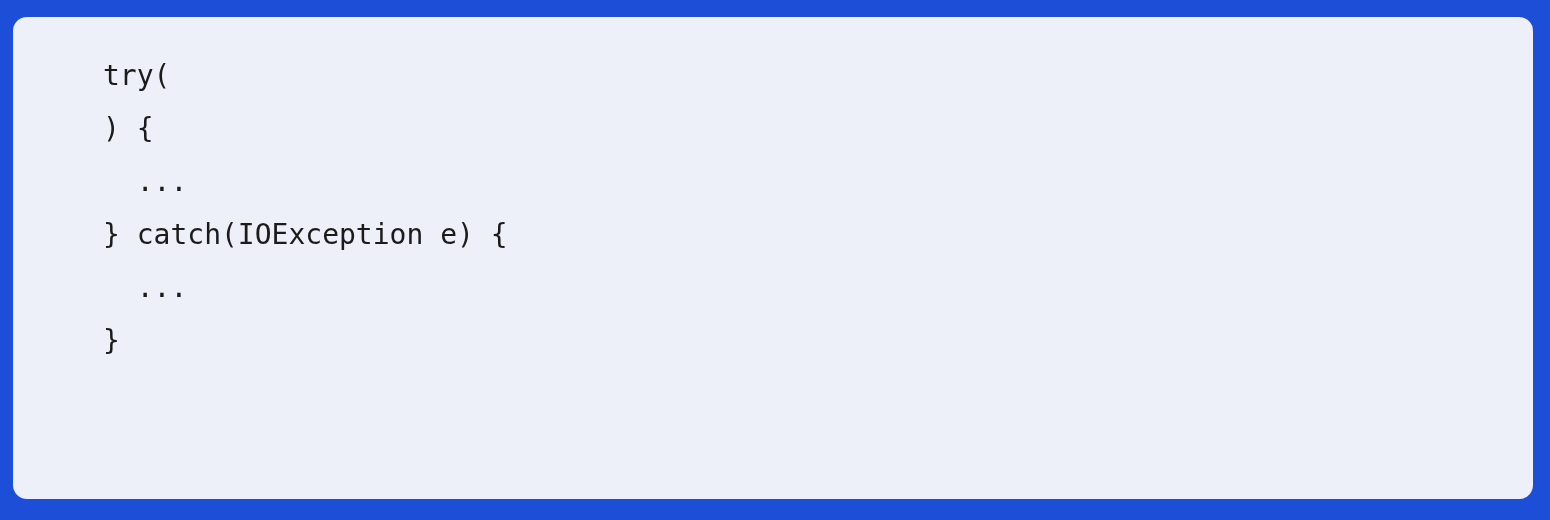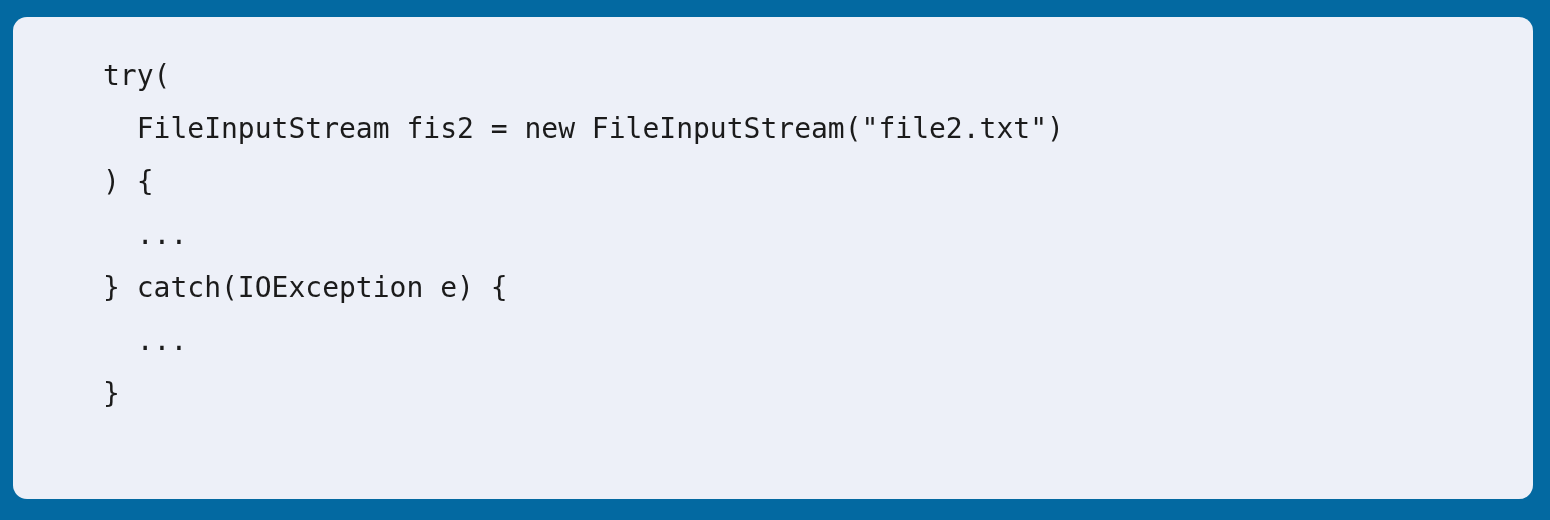--- a/index.html
+++ b/index.html
@@ -7,21 +7,21 @@
     padding: 0;
     background: #ffffff;
     width: 1550px;
     height: 520px;
     overflow: hidden;
   }
   .page {
     position: relative;
     width: 1550px;
     height: 520px;
-    background: #0369a1;
+    background: #1d4ed8;
   }
   .code-card {
     position: absolute;
     left: 13px;
     top: 17px;
     width: 1520px;
     height: 482px;
     background: #edf0f8;
     border-radius: 14px;
     box-sizing: border-box;
@@ -40,21 +40,20 @@
     letter-spacing: 0;
   }
 </style>
 </head>
 <body>
 
 <div class="page">
   <div class="code-card">
     <div class="code-lines">
       <div class="code-line">try(</div>
-      <div class="code-line">  FileInputStream fis2 = new FileInputStream("file2.txt")</div>
       <div class="code-line">) {</div>
       <div class="code-line">  ...</div>
       <div class="code-line">} catch(IOException e) {</div>
       <div class="code-line">  ...</div>
       <div class="code-line">}</div>
     </div>
   </div>
 </div>
 
 </body></html>

